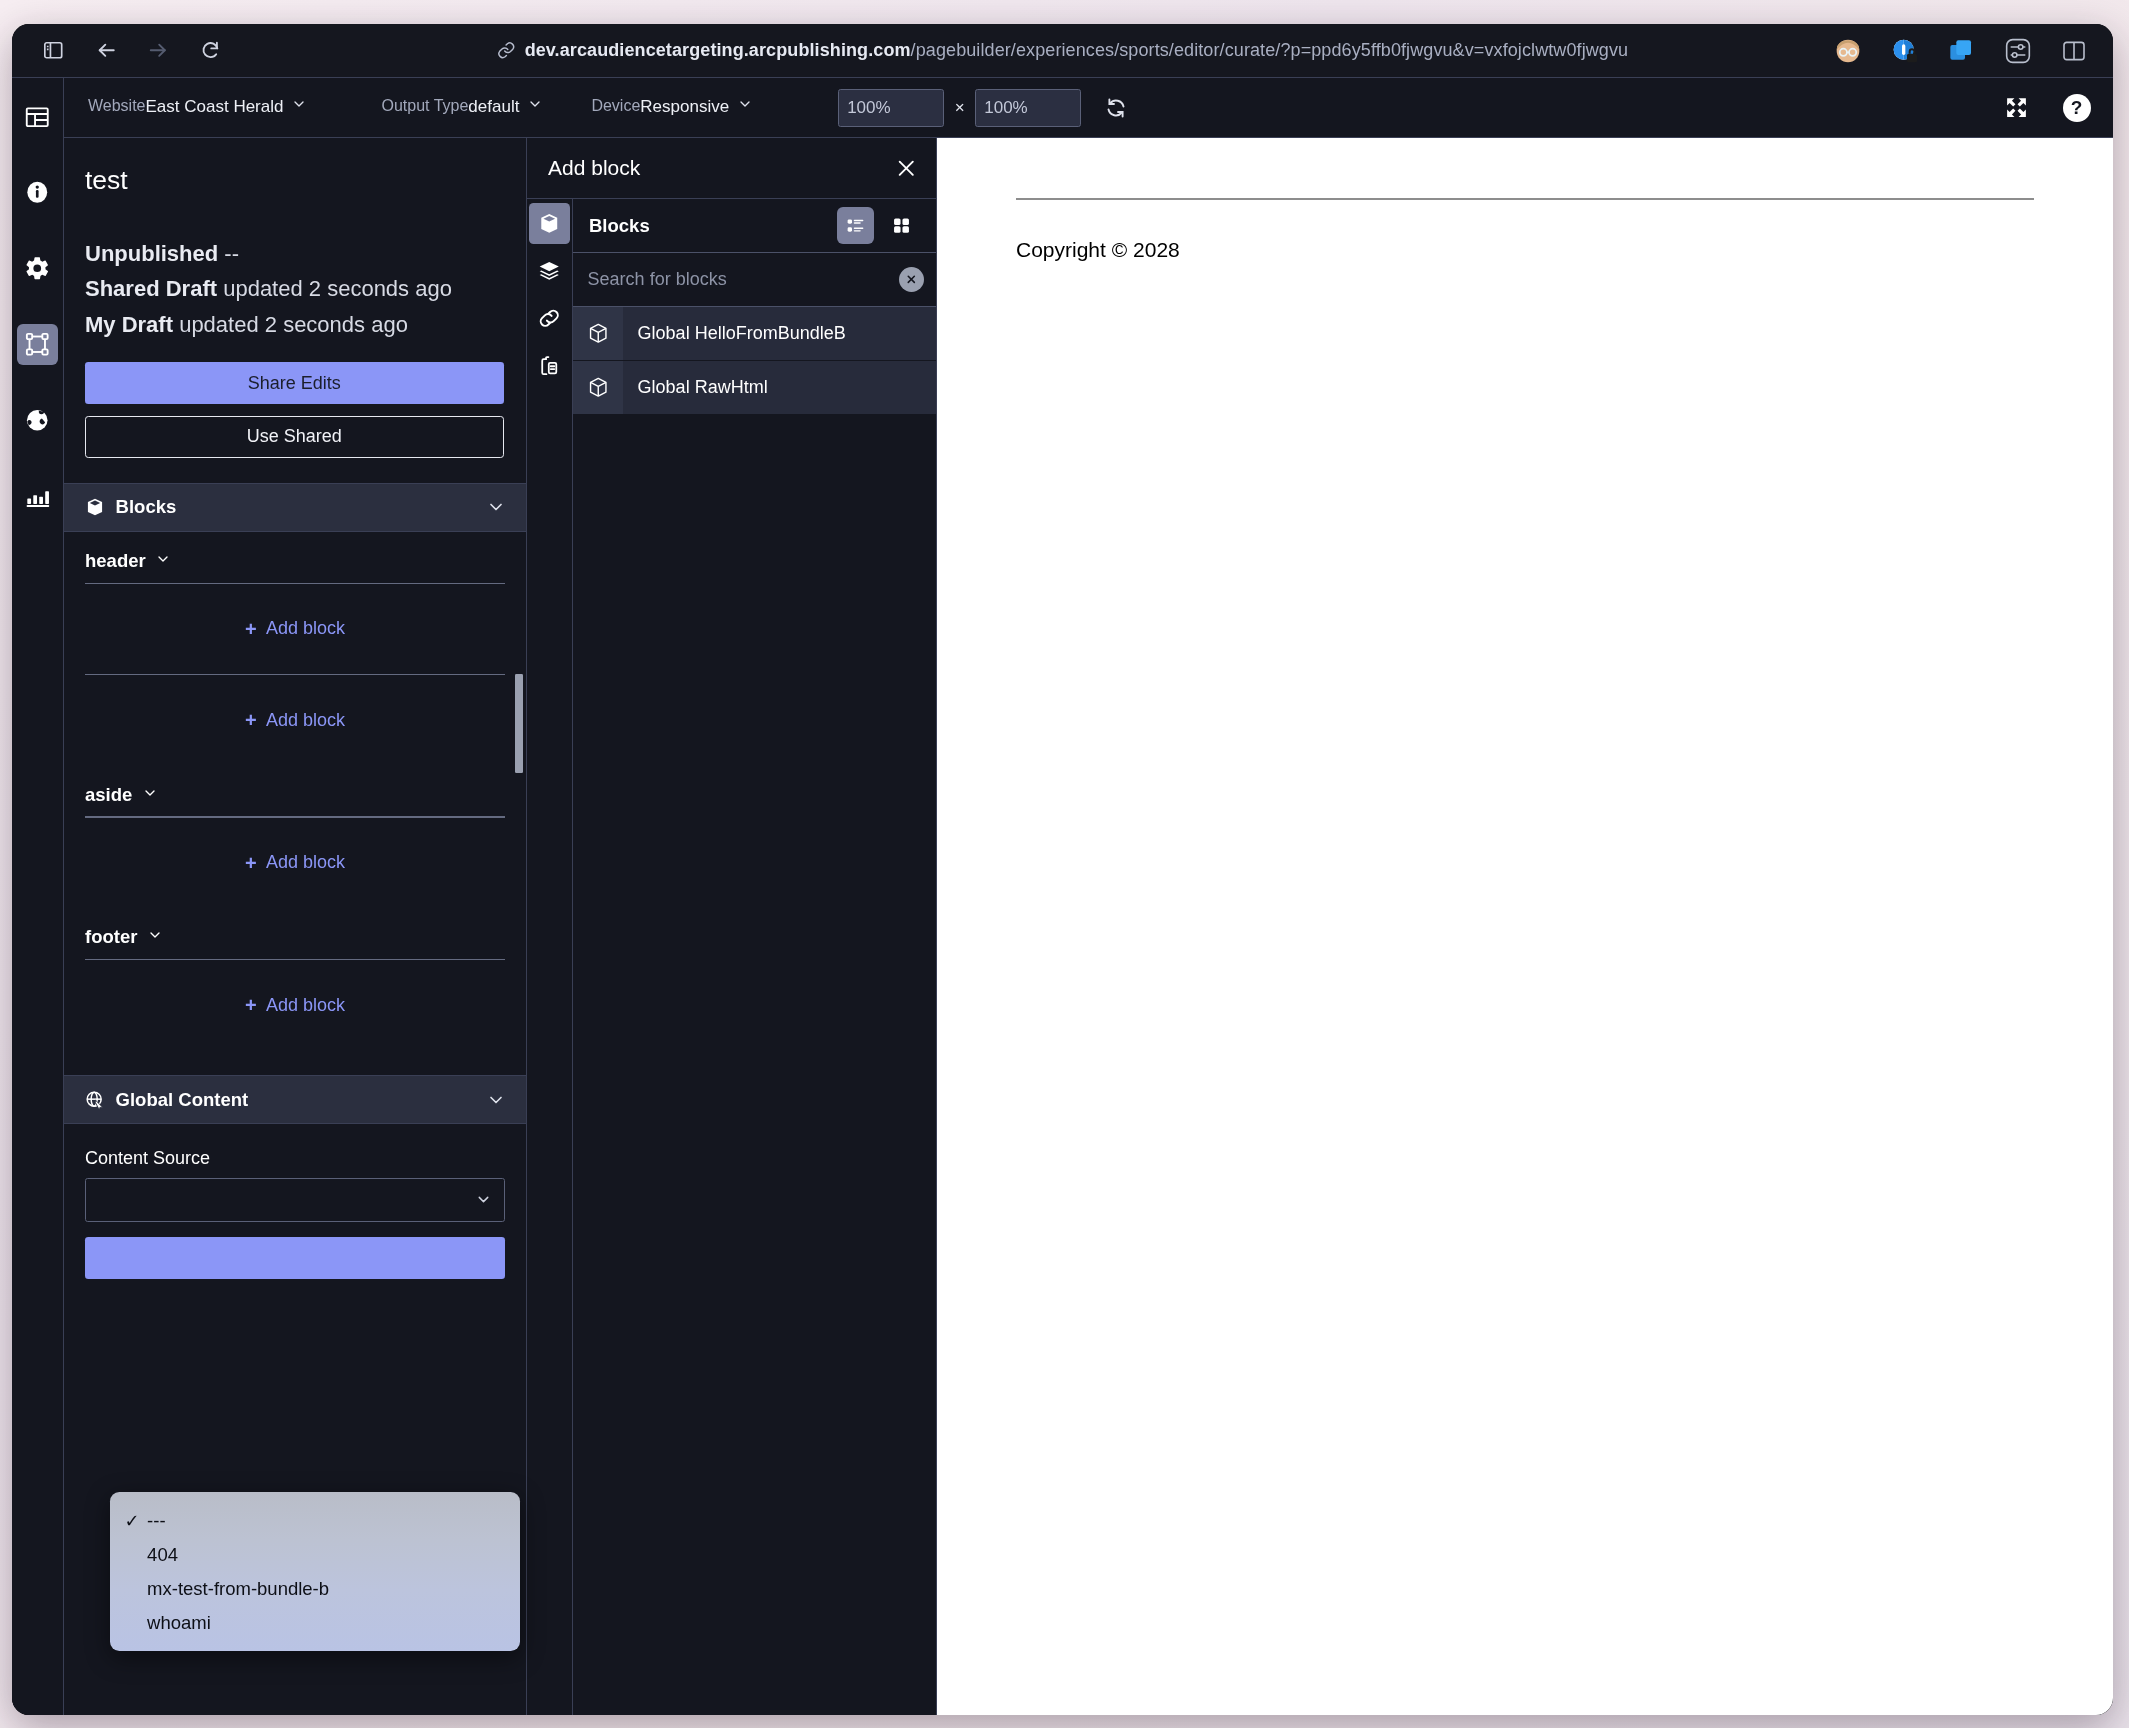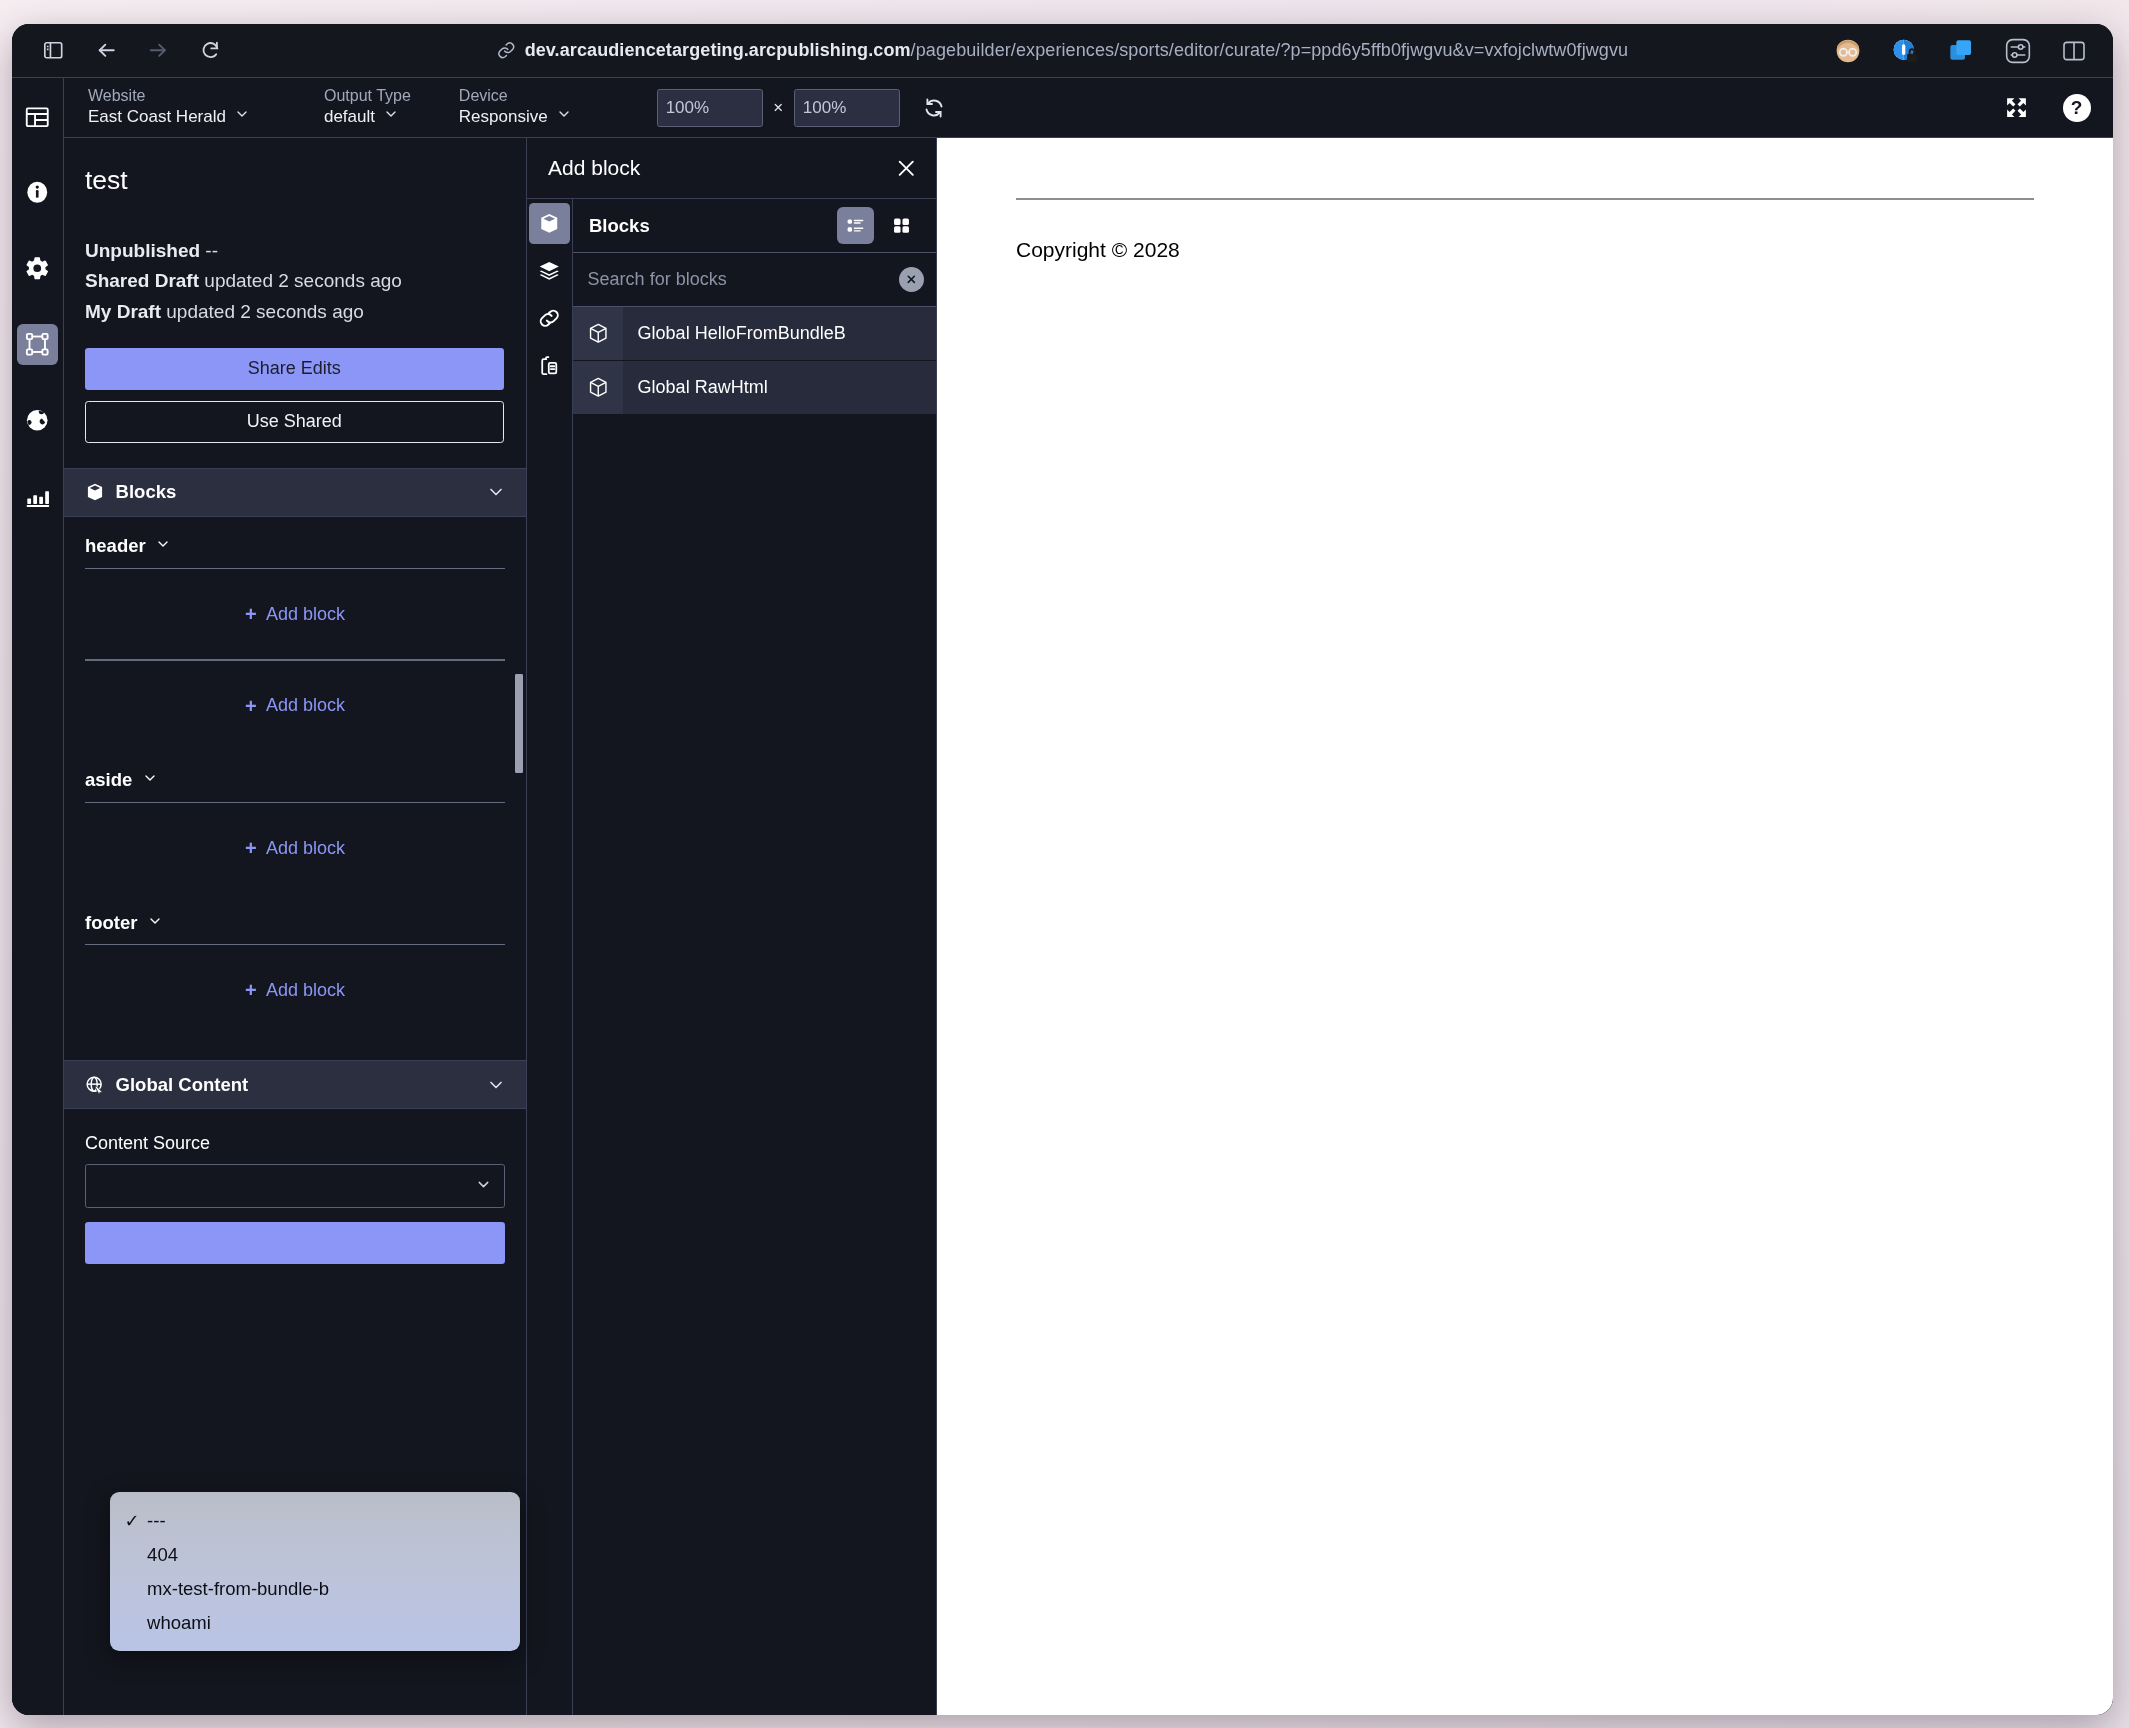--- a/index.html
+++ b/index.html
@@ -99,21 +99,21 @@
   .app-toolbar {
     height: 60px;
     background: #14161f;
     border-bottom: 1.3px solid #3a3f55;
     display: flex;
     align-items: center;
     padding: 0 22.5px 0 24px;
     flex: 0 0 60px;
     gap: 0;
   }
-  .tb-field { display: flex; flex-direction: column; justify-content: center; margin-right: 0; }
+  .tb-field { display: flex; flex-direction: row; justify-content: center; margin-right: 0; }
   .tb-label { color: #a2a8bb; font-size: 16px; line-height: 1.25; }
   .tb-value {
     color: #eef0f6; font-size: 17px; line-height: 1.3;
     display: flex; align-items: center; gap: 8px;
   }
   .caret { display:inline-block; }
   .tb-gap-1 { width: 74px; }
   .tb-gap-2 { width: 48px; }
   .tb-gap-3 { width: 85px; }
 
@@ -148,21 +148,21 @@
   .sidebar {
     width: 463px;
     flex: 0 0 463px;
     background: #14161f;
     border-right: 1.3px solid #3a3f55;
     position: relative;
     overflow: hidden;
   }
   .sb-head { padding: 26.5px 22.5px 0 21px; }
   .sb-title { color: #fff; font-size: 26.5px; font-weight: 400; margin-bottom: 22.5px; }
-  .sb-status { color: #e9ebf2; font-size: 19px; line-height: 1.62; margin-bottom: 20px; margin-top: 40px; }
+  .sb-status { color: #e9ebf2; font-size: 22px; line-height: 1.62; margin-bottom: 20px; margin-top: 40px; }
   .sb-status b { font-weight: 700; }
   .sb-status .muted { color: #d7dae4; }
 
   .btn {
     width: 100%; height: 42px;
     border-radius: 3.3px;
     font-size: 18px;
     font-family: "Liberation Sans", sans-serif;
     display: flex; align-items: center; justify-content: center;
     cursor: pointer;

